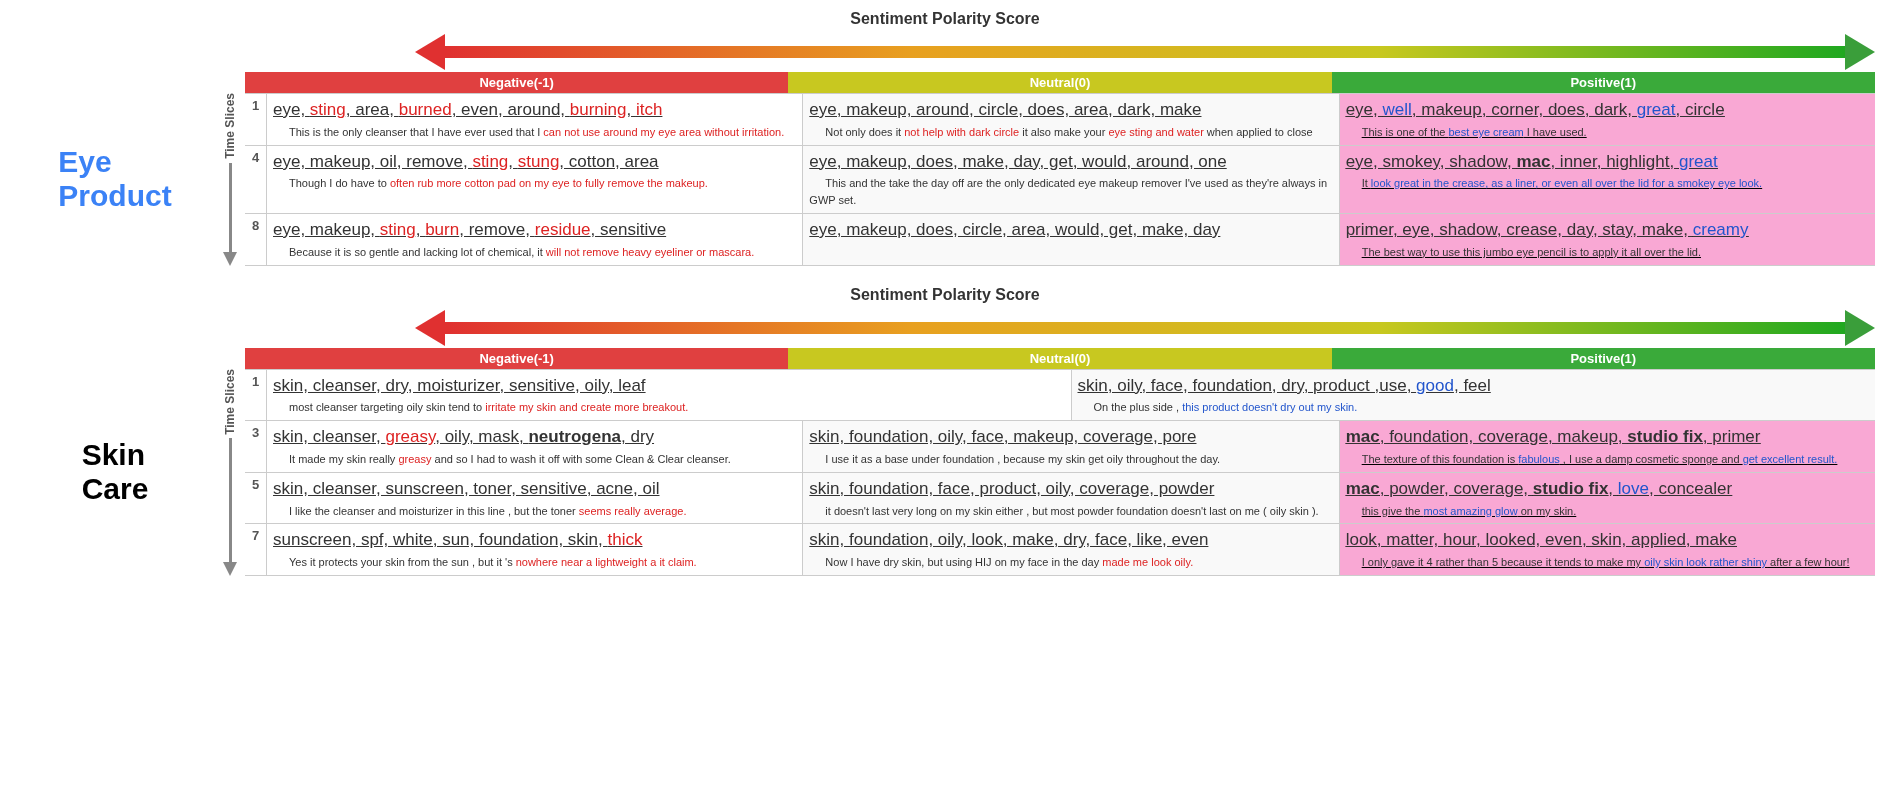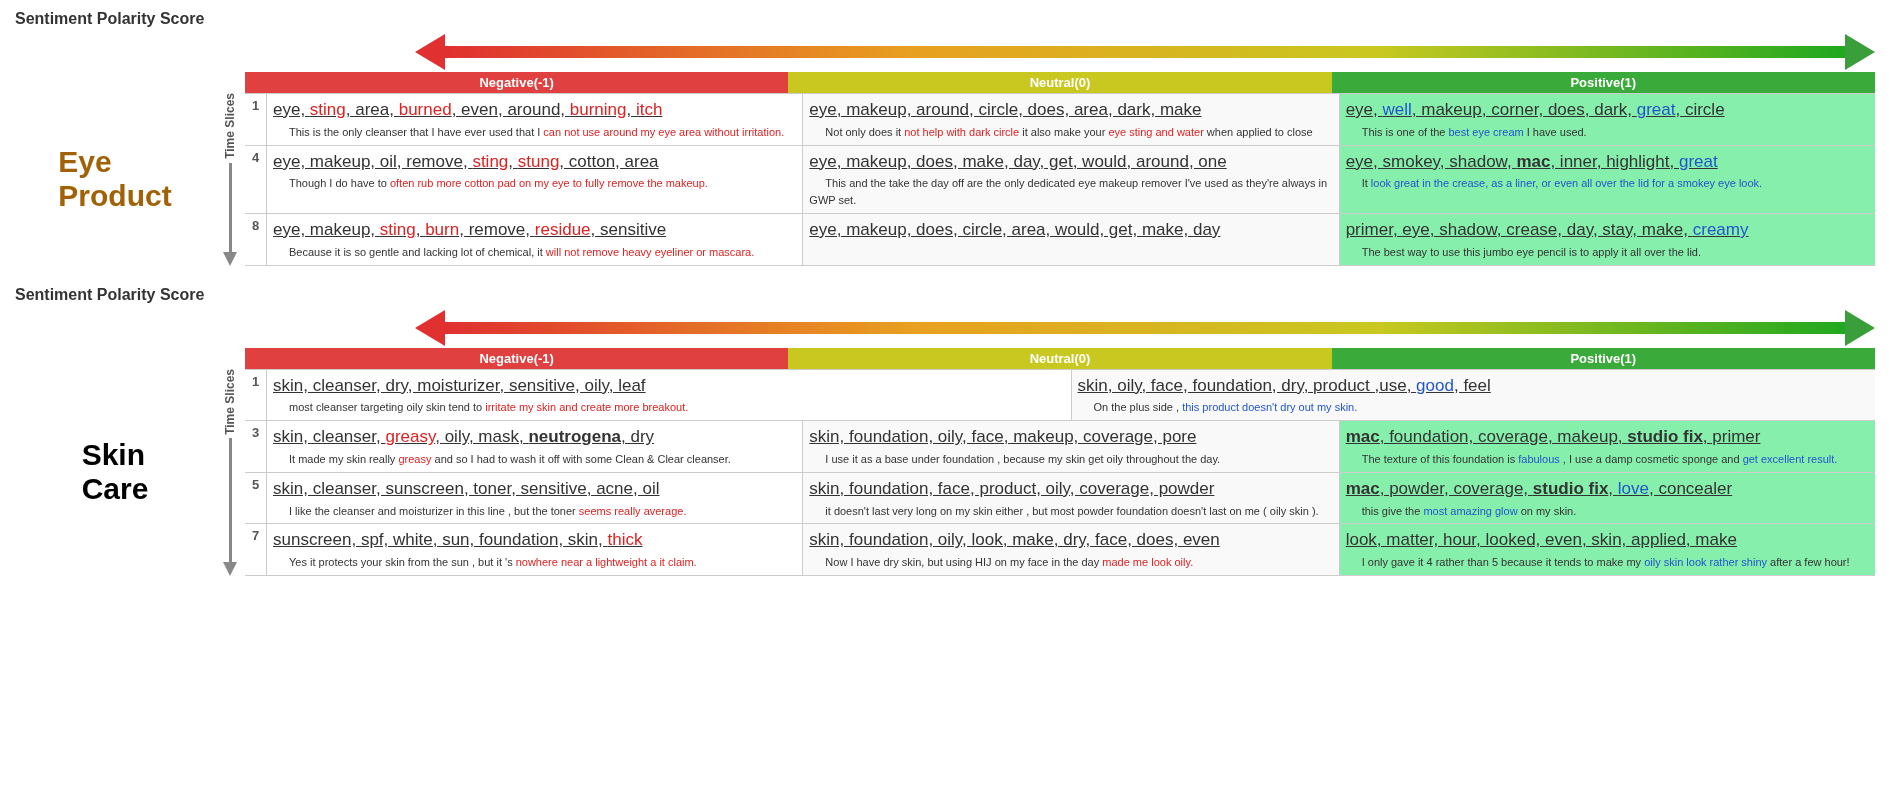--- a/index.html
+++ b/index.html
@@ -9,20 +9,21 @@
       width: 1890px;
       font-size: 12px;
     }
     .main-container {
       padding: 10px 15px;
     }
     .section {
       margin-bottom: 20px;
     }
     .section-title {
+      text-align: center;
       font-size: 16px;
       font-weight: bold;
       margin-bottom: 6px;
       color: #333;
     }
     .arrow-left {
       width: 0;
       height: 0;
       border-top: 18px solid transparent;
       border-bottom: 18px solid transparent;
@@ -99,21 +100,21 @@
     .cell {
       flex: 1;
       padding: 4px 6px;
       border-right: 1px solid #ccc;
       vertical-align: top;
       line-height: 1.4;
     }
     .cell:last-child { border-right: none; }
     .cell-neg { background: #fff; }
     .cell-neu { background: #f9f9f9; }
-    .cell-pos { background: #86efac; }
+    .cell-pos { background: #f9a8d4; text-decoration: underline; }
     .keywords {
       display: block;
       text-decoration: underline;
       font-size: 17px;
       margin-bottom: 2px;
       color: #333;
     }
     .review-text {
       font-size: 11px;
       color: #333;
@@ -139,21 +140,21 @@
     </div>
 
     <div class="column-headers">
       <div class="col-header col-neg">Negative(-1)</div>
       <div class="col-header col-neu">Neutral(0)</div>
       <div class="col-header col-pos">Positive(1)</div>
     </div>
 
     <div class="content-area">
       <div class="side-label">
-        <span style="font-size:30px; font-weight:bold; color:#a16207;">Eye<br>Product</span>
+        <span style="font-size:30px; font-weight:bold; color:#3b82f6;">Eye<br>Product</span>
       </div>
 
       <div style="display:flex; flex-direction:column; align-items:center; width:30px; flex-shrink:0;">
         <div style="writing-mode:vertical-rl; transform:rotate(180deg); font-size:12px; font-weight:bold; color:#555; margin-bottom:4px;">Time Slices</div>
         <div style="flex:1; display:flex; flex-direction:column; align-items:center;">
           <div style="flex:1; width:3px; background:#888;"></div>
           <div style="width:0; height:0; border-left:7px solid transparent; border-right:7px solid transparent; border-top:14px solid #888;"></div>
         </div>
       </div>
 
@@ -283,21 +284,21 @@
           </div>
         </div>
 
         <div class="data-row">
           <div class="slice-num">7</div>
           <div class="cell cell-neg">
             <span class="keywords">sunscreen, spf, white, sun, foundation, skin, <span class="red">thick</span></span>
             <span class="review-text">Yes it protects your skin from the sun , but it 's <span class="red">nowhere near a lightweight a it claim.</span></span>
           </div>
           <div class="cell cell-neu">
-            <span class="keywords">skin, foundation, oily, look, make, dry, face, does, even</span>
+            <span class="keywords">skin, foundation, oily, look, make, dry, face, like, even</span>
             <span class="review-text">Now I have dry skin, but using HIJ on my face in the day <span class="red">made me look oily.</span></span>
           </div>
           <div class="cell cell-pos">
             <span class="keywords">look, matter, hour, looked, even, skin, applied, make</span>
             <span class="review-text">I only gave it 4 rather than 5 because it tends to make my <span class="blue">oily skin look rather shiny</span> after a few hour!</span>
           </div>
         </div>
       </div>
     </div>
   </div>

